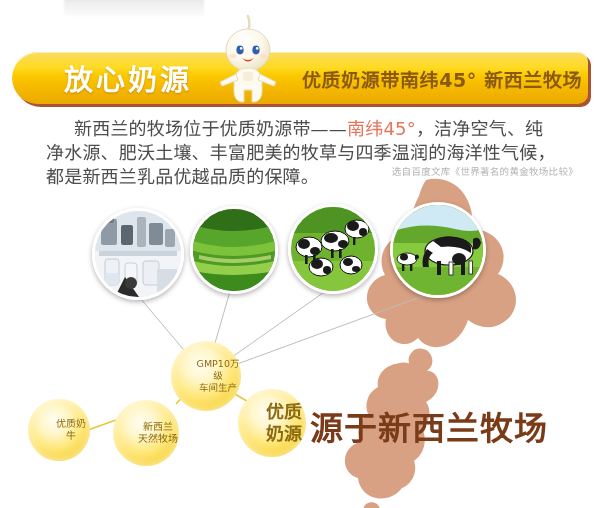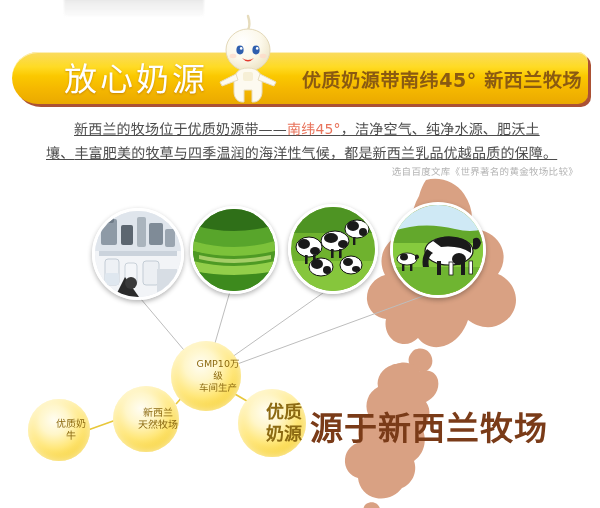--- a/index.html
+++ b/index.html
@@ -36,37 +36,37 @@
     box-shadow:inset 0 1px 0 rgba(255,255,255,.55);
     overflow:hidden;
   }
   .banner-gloss{
     position:absolute;left:0;top:0;width:100%;height:46%;
     background:linear-gradient(180deg,rgba(255,255,255,.38),rgba(255,255,255,0));
     border-radius:26px 10px 0 0;
   }
   .banner-title{
     position:absolute;left:52px;top:50%;transform:translateY(-52%);
-    font-size:33px;font-weight:normal;color:#ffffff;letter-spacing:3px;
+    font-size:29px;font-weight:bold;color:#ffffff;letter-spacing:3px;
     text-shadow:0 1px 2px rgba(150,80,0,.45);
     white-space:nowrap;
   }
   .banner-sub{
     position:absolute;left:290px;top:50%;transform:translateY(-48%);
     font-size:19px;color:#8a5a12;letter-spacing:.6px;white-space:nowrap;
     font-weight:bold;
   }
 
   
   .mascot{position:absolute;left:216px;top:14px;width:64px;height:92px;z-index:6;}
 
   
   .para{
     position:absolute;left:46px;top:117px;width:512px;
-    font-size:14px;line-height:24px;color:#4c4c4c;letter-spacing:.2px;text-decoration:underline;
+    font-size:18px;line-height:24px;color:#4c4c4c;letter-spacing:.2px;
   }
   .para .indent{display:inline-block;width:28px;}
   .hl{color:#e8745c;}
   .credit{
     position:absolute;right:22px;top:164px;
     font-size:9.5px;color:#b3b3b3;letter-spacing:.3px;white-space:nowrap;
   }
 
   
   .nzmap{position:absolute;left:318px;top:178px;width:282px;height:330px;z-index:0;}
@@ -90,21 +90,21 @@
   
   .bub{
     position:absolute;border-radius:50%;z-index:4;
     display:flex;align-items:center;justify-content:center;
     text-align:center;color:#8c6a12;line-height:1.25;
     background:
       radial-gradient(circle at 42% 34%, #fffdf2 0%, #fff6c9 26%, #ffe77a 52%, #f6cf2e 78%, #e8b910 100%);
     box-shadow:inset 0 0 10px rgba(255,255,255,.75);
   }
   .b1{left:28px;top:399px;width:62px;height:62px;font-size:10px;}
-  .b2{left:113px;top:386px;width:66px;height:66px;font-size:10px;}
+  .b2{left:113px;top:400px;width:66px;height:66px;font-size:10px;}
   .b3{left:171px;top:341px;width:70px;height:70px;font-size:9.5px;}
   .b4{left:238px;top:389px;width:68px;height:68px;font-size:18px;font-weight:bold;}
   .bub span{display:block;padding-left:24px;}
 
   
   .headline{
     position:absolute;left:310px;top:402px;z-index:5;
     font-size:33px;font-weight:bold;color:#7a3b18;letter-spacing:1px;
     white-space:nowrap;
   }

